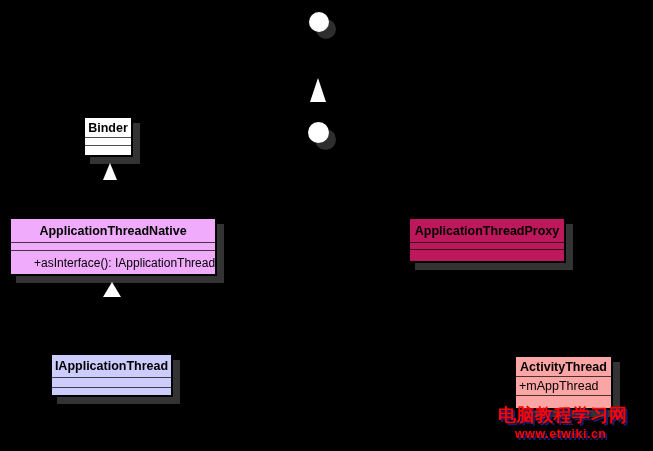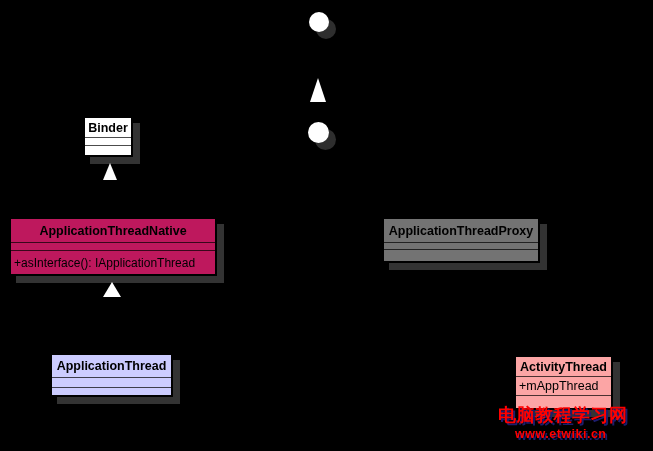--- a/index.html
+++ b/index.html
@@ -72,38 +72,38 @@
   <div class="iface-circle" style="left:308px;top:122px;width:21px;height:21px;"></div>
 
   <div class="uml-class" style="left: 83px; top: 116px; width: 46px; background-color: rgb(255, 255, 255);">
     <div class="uml-title" style="height:19px;">Binder</div>
     <div class="uml-comp" style="height:7px;"></div>
     <div class="uml-comp" style="height:9px;"></div>
   </div>
 
   <div class="tri-up" style="left:103px;top:163px;border-left:7px solid transparent;border-right:7px solid transparent;border-bottom:17px solid #ffffff;"></div>
 
-  <div class="uml-class" style="left: 9px; top: 217px; width: 204px; background-color: #be185d;">
+  <div class="uml-class" style="left: 9px; top: 217px; width: 204px; background-color: #f0abfc;">
     <div class="uml-title" style="height:23px;">ApplicationThreadNative</div>
     <div class="uml-comp" style="height:7px;"></div>
-    <div class="uml-comp" style="height:23px;">
+    <div class="uml-comp" style="height:23px;padding-left:20px;">
       <div class="uml-member">+asInterface(): IApplicationThread</div>
     </div>
   </div>
 
   <div class="tri-up" style="left:103px;top:282px;border-left:9px solid transparent;border-right:9px solid transparent;border-bottom:15px solid #ffffff;"></div>
 
-  <div class="uml-class" style="left: 382px; top: 217px; width: 154px; background-color: #737373; text-align: right;">
+  <div class="uml-class" style="left: 408px; top: 217px; width: 154px; background-color: #be185d; text-align: right;">
     <div class="uml-title" style="height:23px;">ApplicationThreadProxy</div>
     <div class="uml-comp" style="height:6px;"></div>
     <div class="uml-comp" style="height:11px;"></div>
   </div>
 
   <div class="uml-class" style="left: 50px; top: 353px; width: 119px; background-color: rgb(204, 204, 255);">
-    <div class="uml-title" style="height:22px;">ApplicationThread</div>
+    <div class="uml-title" style="height:22px;">IApplicationThread</div>
     <div class="uml-comp" style="height:9px;"></div>
     <div class="uml-comp" style="height:7px;"></div>
   </div>
 
   <div class="uml-class" style="left: 514px; top: 355px; width: 95px; background-color: #fca5a5;">
     <div class="uml-title" style="height:19px;">ActivityThread</div>
     <div class="uml-comp" style="height:18px;">
       <div class="uml-member" style="font-size:12.5px;text-align:right;">+mAppThread</div>
     </div>
     <div class="uml-comp" style="height:12px;"></div>

